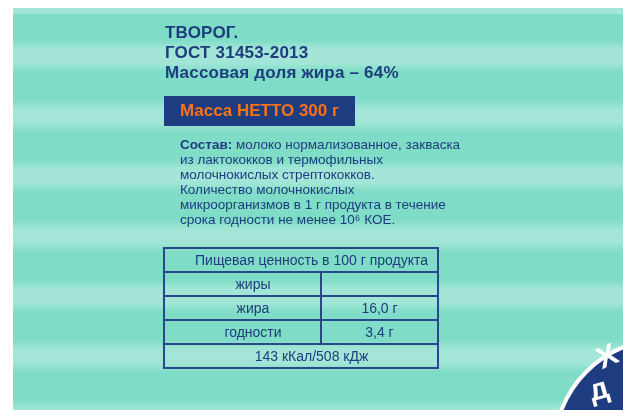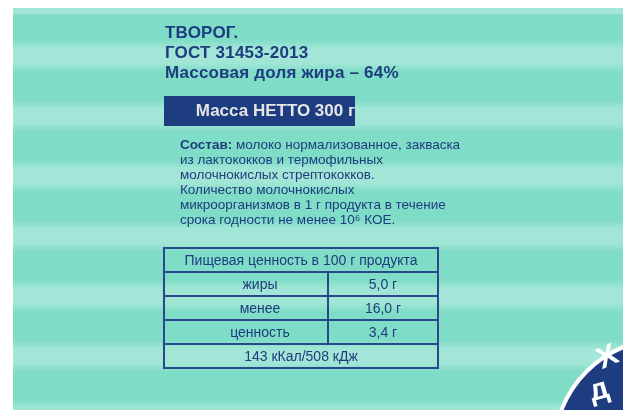--- a/index.html
+++ b/index.html
@@ -38,26 +38,26 @@
     font-weight: bold;
     line-height: 20px;
     letter-spacing: 0.2px;
   }
 
   .net-badge {
     position: absolute;
     left: 151px; top: 88px;
     width: 191px; height: 30px;
     background: #1e3c80;
-    color: #e5e5e5;
+    color: #f97316;
     font-size: 17px;
     font-weight: bold;
     display: flex;
     align-items: center;
-    justify-content: flex-end;
+    justify-content: center;
   }
 
   .composition {
     position: absolute;
     left: 167px; top: 130px;
     width: 330px;
     font-size: 13.5px;
     line-height: 14.9px;
     white-space: pre-line;
   }
@@ -68,33 +68,33 @@
     left: 150px; top: 239px;
     width: 276px;
     border: 2px solid #28488a;
     font-size: 14px;
   }
   .nt-row {
     display: flex;
     height: 24px;
     border-top: 2px solid #28488a;
     align-items: stretch;
+    padding-left: 21px;
   }
   .nt-row.first { border-top: none; height: 22px; }
   .nt-cell {
     display: flex;
     align-items: center;
     justify-content: center;
     flex: 1;
   }
   .nt-cell.lbl {
     flex: none;
     width: 136px;
     border-right: 2px solid #28488a;
-    margin-left: 28px;
   }
   .nt-span { justify-content: center; }
 
   .seal {
     position: absolute;
     left: 539px; top: 329px;
     width: 226px; height: 226px;
     border-radius: 50%;
     background: #1e3c80;
     border: 4px solid #ffffff;
@@ -131,28 +131,27 @@
 Количество молочнокислых
 микроорганизмов в 1 г продукта в течение
 срока годности не менее 10⁶ КОЕ.</span></div>
 
     <div class="ntable">
       <div class="nt-row first">
         <div class="nt-cell nt-span">Пищевая ценность в 100 г продукта</div>
       </div>
       <div class="nt-row">
         <div class="nt-cell lbl">жиры</div>
-        <div class="nt-cell">5,0 г</div>
       </div>
       <div class="nt-row">
-        <div class="nt-cell lbl">менее</div>
+        <div class="nt-cell lbl">жира</div>
         <div class="nt-cell">16,0 г</div>
       </div>
       <div class="nt-row">
-        <div class="nt-cell lbl">ценность</div>
+        <div class="nt-cell lbl">годности</div>
         <div class="nt-cell">3,4 г</div>
       </div>
       <div class="nt-row">
         <div class="nt-cell nt-span">143 кКал/508 кДж</div>
       </div>
     </div>
 
     <div class="seal"></div>
     <span class="seal-letter l1">Х</span>
     <span class="seal-letter l2">д</span>

